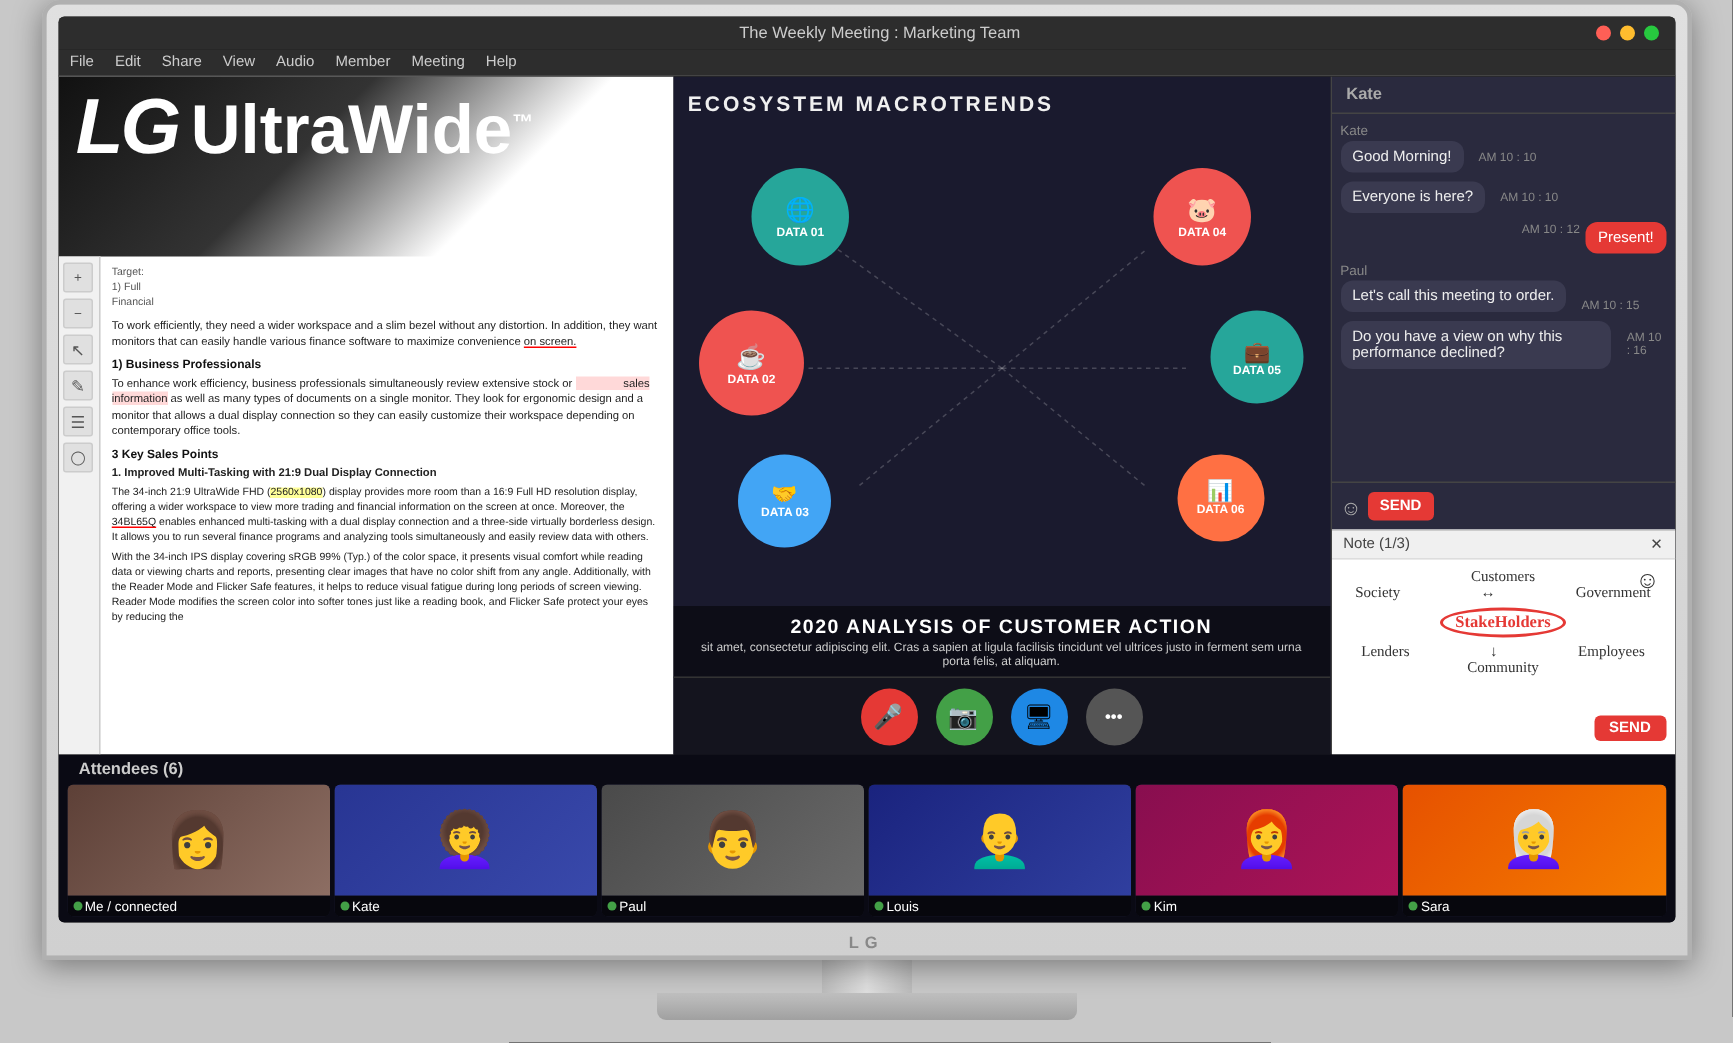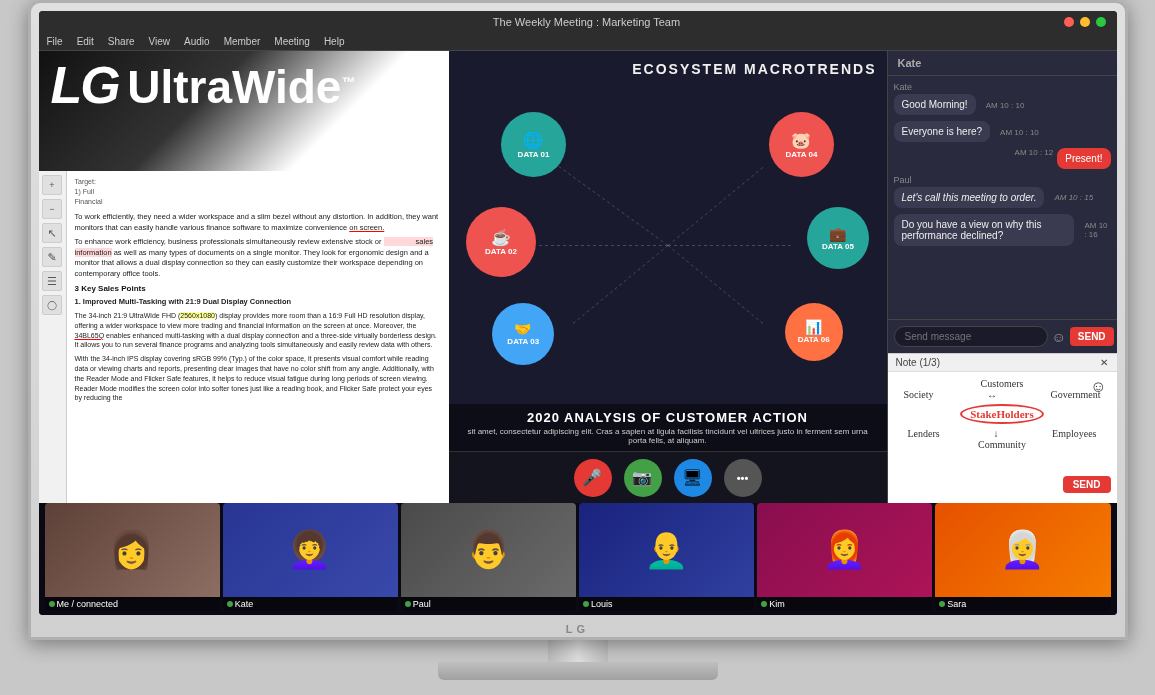--- a/index.html
+++ b/index.html
@@ -178,21 +178,21 @@
     
     .pres-panel {
       flex: 1;
       background: #1a1a2e;
       position: relative;
       overflow: hidden;
       display: flex;
       flex-direction: column;
     }
     .pres-header {
-      text-align: right;
+      text-align: left;
       padding: 10px;
       color: white;
     }
     .pres-header h2 {
       font-size: 14px;
       font-weight: 700;
       letter-spacing: 2px;
       color: #f0f0f0;
     }
 
@@ -570,20 +570,21 @@
             <div class="doc-tool-btn" style="font-size:9px;">◯</div>
           </div>
 
           <div class="doc-text-area">
             <div style="margin-bottom:6px; font-size:7px; color:#555;">
               <span>Target:<br>1) Full<br>Financial</span>
             </div>
             <p style="font-size:7.5px;">
               To work efficiently, they need a wider workspace and a slim bezel without any distortion. In addition, they want monitors that can easily handle various finance software to maximize convenience <span class="underline-red">on screen.</span>
             </p>
+            <h4>1) Business Professionals</h4>
             <p style="font-size:7.5px;">
               To enhance work efficiency, business professionals simultaneously review extensive stock or <span class="highlight-red">sales information</span> as well as many types of documents on a single monitor. They look for ergonomic design and a monitor that allows a dual display connection so they can easily customize their workspace depending on contemporary office tools.
             </p>
             <h4>3 Key Sales Points</h4>
             <p style="font-size:7.5px; font-weight:600;">1. Improved Multi-Tasking with 21:9 Dual Display Connection</p>
             <p style="font-size:7px;">
               The 34-inch 21:9 UltraWide FHD (<span class="highlight-yellow">2560x1080</span>) display provides more room than a 16:9 Full HD resolution display, offering a wider workspace to view more trading and financial information on the screen at once. Moreover, the <span class="underline-red">34BL65Q</span> enables enhanced multi-tasking with a dual display connection and a three-side virtually borderless design. It allows you to run several finance programs and analyzing tools simultaneously and easily review data with others.
             </p>
             <p style="font-size:7px;">
               With the 34-inch IPS display covering sRGB 99% (Typ.) of the color space, it presents visual comfort while reading data or viewing charts and reports, presenting clear images that have no color shift from any angle. Additionally, with the Reader Mode and Flicker Safe features, it helps to reduce visual fatigue during long periods of screen viewing. Reader Mode modifies the screen color into softer tones just like a reading book, and Flicker Safe protect your eyes by reducing the
@@ -692,36 +693,35 @@
 
           <div class="chat-msg-group" style="align-items:flex-end;">
             <div style="display:flex; align-items:baseline; gap:4px; justify-content:flex-end;">
               <span class="chat-time">AM 10 : 12</span>
               <div class="chat-bubble me">Present!</div>
             </div>
           </div>
 
           <div class="chat-msg-group">
             <div class="chat-sender">Paul</div>
-            <div style="display:flex; align-items:center; gap:4px;font-style:italic;">
+            <div style="display:flex; align-items:flex-end; gap:4px;">
               <div class="chat-bubble">Let's call this meeting to order.</div>
               <span class="chat-time">AM 10 : 15</span>
             </div>
           </div>
 
           <div class="chat-msg-group">
             <div style="display:flex; align-items:baseline; gap:4px;">
               <div class="chat-bubble">Do you have a view on why this performance  declined?</div>
               <span class="chat-time">AM 10 : 16</span>
             </div>
           </div>
         </div>
 
         <div class="chat-input-row">
-          <input class="chat-input" type="text" placeholder="Send message" style="">
           <span class="chat-emoji-btn">☺</span>
           <button class="chat-send-btn">SEND</button>
         </div>
 
         <div class="note-panel">
           <div class="note-header">
             <span>Note (1/3)</span>
             <span style="cursor:pointer;">✕</span>
           </div>
           <div class="note-content">
@@ -743,20 +743,23 @@
               </div>
               <div class="note-handwriting">Community</div>
             </div>
             <button class="note-send-btn">SEND</button>
           </div>
         </div>
       </div>
     </div>
 
     <div class="attendees-section">
+      <div class="attendees-header">
+        <span>Attendees (6)</span>
+      </div>
       <div class="attendees-row">
 
         <div class="attendee-card">
           <div class="attendee-video face-1">
             <div class="person-silhouette">👩</div>
           </div>
           <div class="attendee-name-bar">
             <div class="status-dot"></div>
             <span>Me / connected</span>
           </div>

